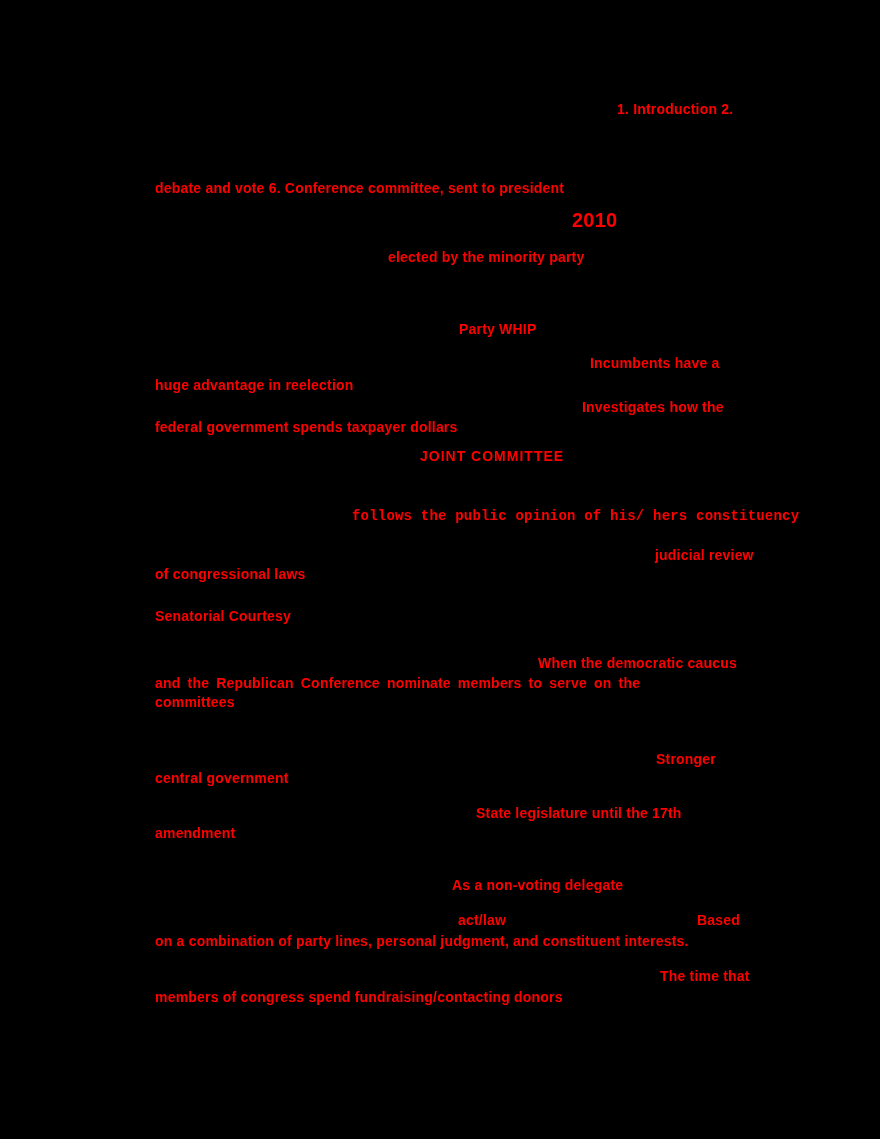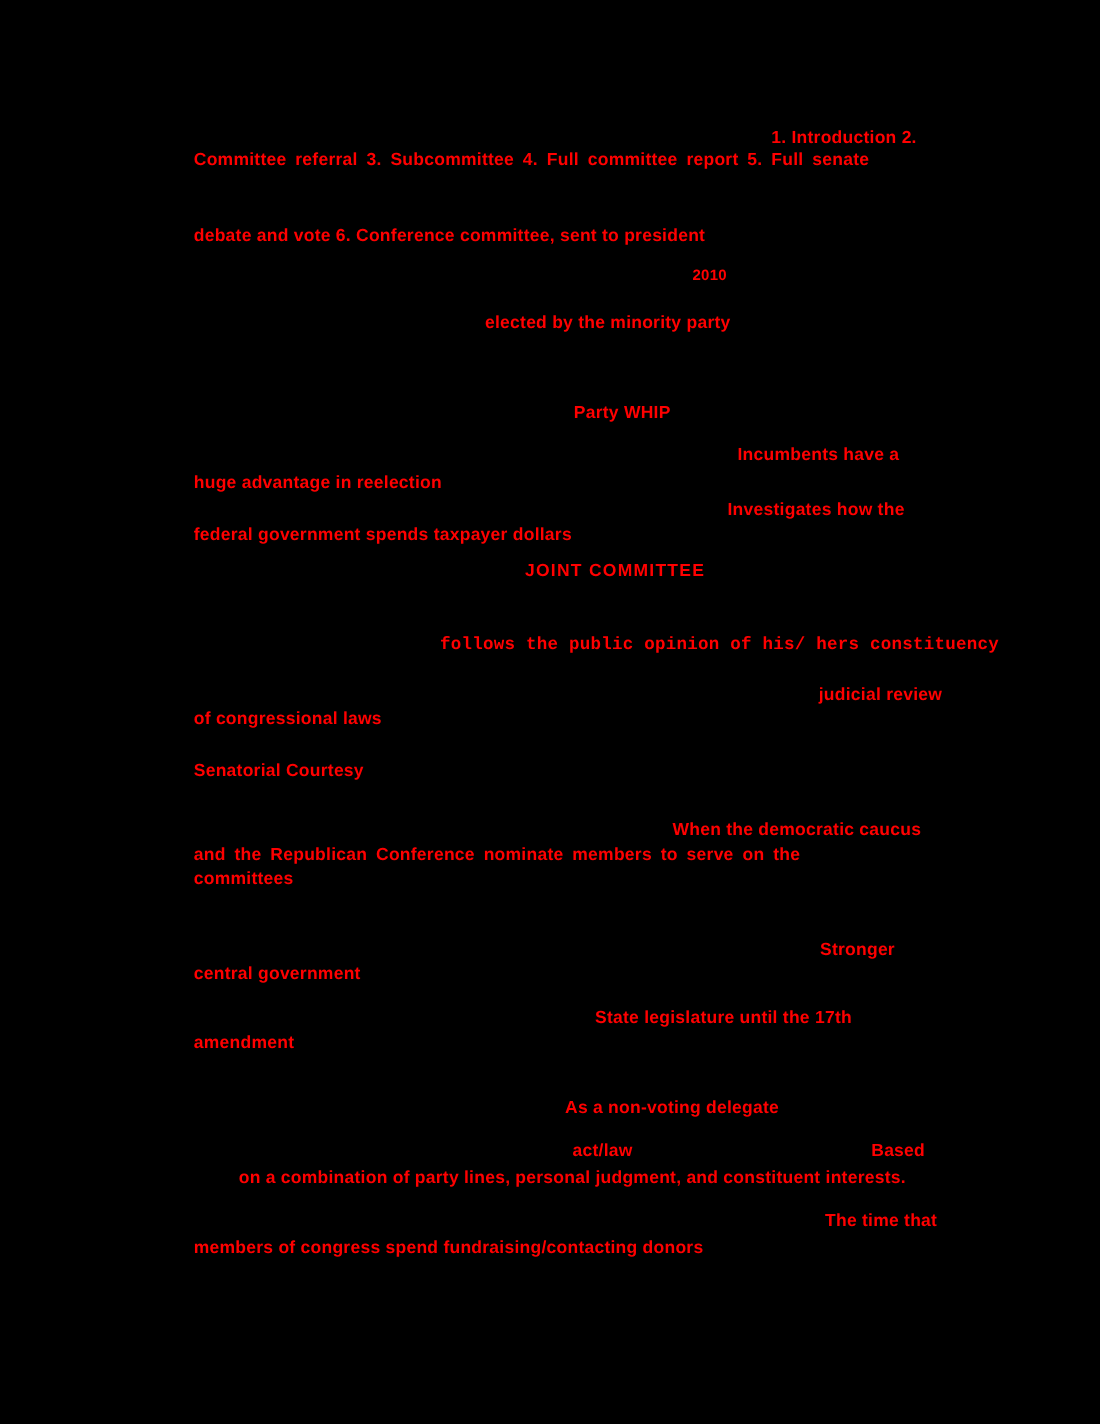--- a/index.html
+++ b/index.html
@@ -22,21 +22,21 @@
     font-weight: bold;
     font-size: 14px;
     line-height: 17px;
     white-space: nowrap;
     letter-spacing: 0.2px;
   }
   
   .f0  { left: 617px; top: 101px; }
   .f1  { left: 155px; top: 119px; word-spacing: 3px; }
   .f2  { left: 155px; top: 137px; margin-top: 43px; }
-  .f3  { left: 554px; top: 212px; font-size: 12px; }
+  .f3  { left: 572px; top: 212px; font-size: 20px; }
   .f4  { left: 388px; top: 249px; }
   .f5  { left: 459px; top: 321px; }
   .f6  { left: 590px; top: 355px; }
   .f7  { left: 155px; top: 377px; }
   .f8  { left: 582px; top: 399px; }
   .f9  { left: 155px; top: 419px; }
   .f10 { left: 420px; top: 448px; letter-spacing: 1px; }
   .f11 { left: 352px; top: 508px; font-family: Liberation Mono, monospace; }
   .f12 { left: 655px; top: 547px; }
   .f13 { left: 155px; top: 566px; }
@@ -44,30 +44,29 @@
   .f15 { left: 538px; top: 655px; }
   .f16 { left: 155px; top: 675px; word-spacing: 3px; }
   .f17 { left: 155px; top: 694px; }
   .f18 { left: 656px; top: 751px; }
   .f19 { left: 155px; top: 770px; }
   .f20 { left: 476px; top: 805px; }
   .f21 { left: 155px; top: 825px; }
   .f22 { left: 452px; top: 877px; }
   .f23 { left: 458px; top: 912px; }
   .f24 { left: 697px; top: 912px; }
-  .f25 { left: 155px; top: 933px; margin-left: 36px; }
+  .f25 { left: 155px; top: 933px; }
   .f26 { left: 660px; top: 968px; }
   .f27 { left: 155px; top: 989px; }
 </style>
 </head>
 <body>
 
 <div class="page">
   <span class="frag f0">1. Introduction 2.</span>
-  <span class="frag f1">Committee referral 3. Subcommittee 4. Full committee report 5. Full senate</span>
   <span class="frag f2">debate and vote 6. Conference committee, sent to president</span>
   <span class="frag f3">2010</span>
   <span class="frag f4">elected by the minority party</span>
   <span class="frag f5">Party WHIP</span>
   <span class="frag f6">Incumbents have a</span>
   <span class="frag f7">huge advantage in reelection</span>
   <span class="frag f8">Investigates how the</span>
   <span class="frag f9">federal government spends taxpayer dollars</span>
   <span class="frag f10">JOINT COMMITTEE</span>
   <span class="frag f11">follows the public opinion of his/ hers constituency</span>

